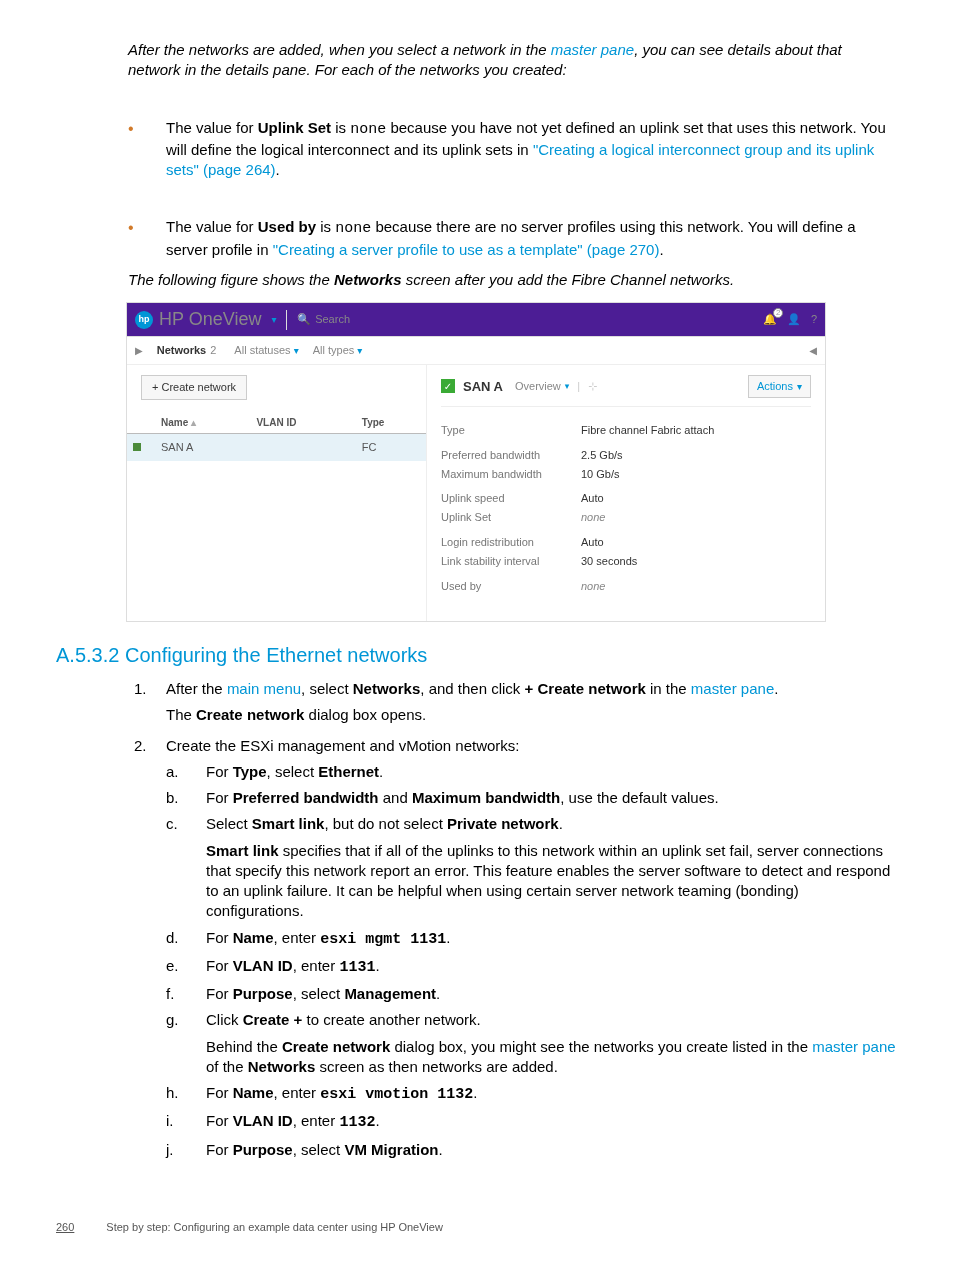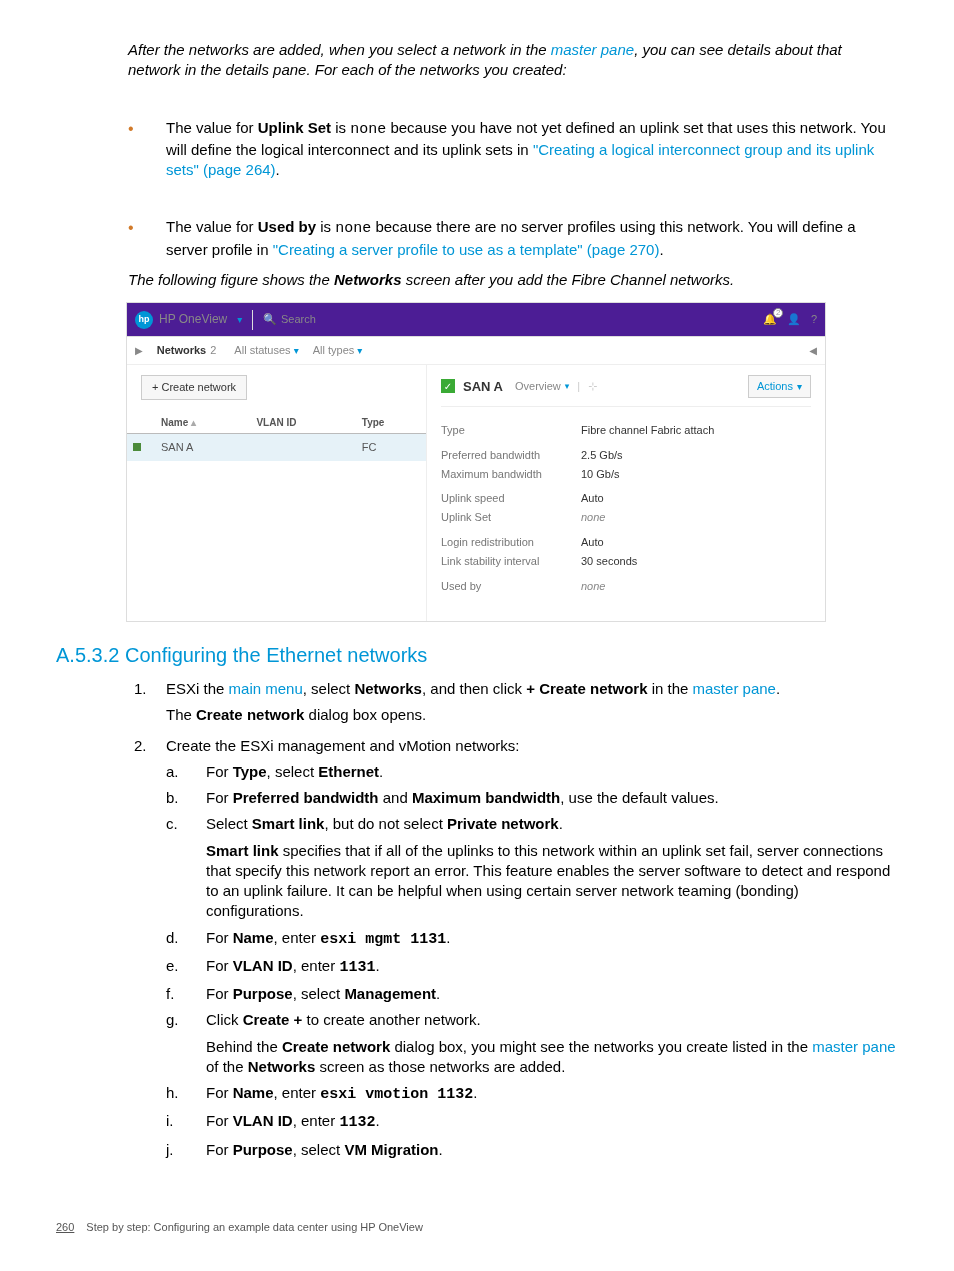--- a/index.html
+++ b/index.html
@@ -38,21 +38,21 @@
   .shot-top {
     height: 34px; display:flex; align-items:center;
     border-bottom:1px solid #ddd; padding:0 8px;
     background:#4c1d95;
   }
   .hp-logo {
     width:18px;height:18px;border-radius:50%;background:#0096d6;
     display:inline-flex;align-items:center;justify-content:center;
     color:#fff;font-size:9px;font-weight:bold;margin-right:6px;
   }
-  .top-title{color:#888;font-size:12px;margin-right:10px;}
+  .top-title{color:#888;font-size:18px;margin-right:10px;}
   .vsep{width:1px;height:20px;background:#ddd;margin:0 10px;}
   .chev{color:#0096d6;font-size:10px;}
   .search-ico{color:#888;margin-right:4px;}
   .search-txt{color:#888;}
   .top-right{margin-left:auto;display:flex;align-items:center;gap:10px;color:#888;}
   .bell{position:relative;color:#999;}
   .bell .badge{position:absolute;top:-4px;right:-6px;background:#fff;border:1px solid #888;border-radius:50%;font-size:8px;width:10px;height:10px;display:flex;align-items:center;justify-content:center;}
 
   .shot-sub{
     height:28px;display:flex;align-items:center;padding:0 8px;
@@ -108,21 +108,21 @@
   ol.numlist>li>.num{position:absolute;left:78px;top:0;}
   ol.sublist{list-style:none;padding:0;margin:6px 0 0 0;}
   ol.sublist>li{position:relative;padding-left:40px;margin-bottom:6px;}
   ol.sublist>li>.let{position:absolute;left:0;top:0;width:30px;}
   .sub-para{margin:6px 0 0 0;}
 
   .footer{
     position:relative;margin-top:60px;font-size:11px;color:#555;
     display:flex;align-items:center;
   }
-  .footer .pn{margin-right:12px;text-decoration:underline;}
+  .footer .pn{margin-right:32px;text-decoration:underline;}
 </style>
 </head>
 <body>
 
 <p class="para indent1">
   <span>After the networks are added, when you select a network in the </span><a class="link" href="#">master pane</a><span>, you can see details about that network in the details pane. For each of the networks you created:</span>
 </p>
 
 <ul class="bullets">
   <li>
@@ -240,21 +240,21 @@
         </div>
     </div>
   </div>
 </div>
 
 <h2 class="section">A.5.3.2 Configuring the Ethernet networks</h2>
 
 <ol class="numlist">
   <li>
     <span class="num">1.</span>
-    <span>ESXi the </span><a class="link" href="#">main menu</a><span>, select </span><b>Networks</b><span>, and then click </span><b>+ Create network</b><span> in the </span><a class="link" href="#">master pane</a><span>.</span>
+    <span>After the </span><a class="link" href="#">main menu</a><span>, select </span><b>Networks</b><span>, and then click </span><b>+ Create network</b><span> in the </span><a class="link" href="#">master pane</a><span>.</span>
     <p class="sub-para">
       <span>The </span><b>Create network</b><span> dialog box opens.</span>
     </p>
   </li>
   <li>
     <span class="num">2.</span>
     <span>Create the ESXi management and vMotion networks:</span>
     <ol class="sublist">
       <li><span class="let">a.</span>
         <span>For </span><b>Type</b><span>, select </span><b>Ethernet</b><span>.</span>
@@ -273,21 +273,21 @@
       </li>
       <li><span class="let">e.</span>
         <span>For </span><b>VLAN ID</b><span>, enter </span><b class="mono">1131</b><span>.</span>
       </li>
       <li><span class="let">f.</span>
         <span>For </span><b>Purpose</b><span>, select </span><b>Management</b><span>.</span>
       </li>
       <li><span class="let">g.</span>
         <span>Click </span><b>Create +</b><span> to create another network.</span>
         <p class="sub-para">
-          <span>Behind the </span><b>Create network</b><span> dialog box, you might see the networks you create listed in the </span><a class="link" href="#">master pane</a><span> of the </span><b>Networks</b><span> screen as those networks are added.</span>
+          <span>Behind the </span><b>Create network</b><span> dialog box, you might see the networks you create listed in the </span><a class="link" href="#">master pane</a><span> of the </span><b>Networks</b><span> screen as then networks are added.</span>
         </p>
       </li>
       <li><span class="let">h.</span>
         <span>For </span><b>Name</b><span>, enter </span><b class="mono">esxi vmotion 1132</b><span>.</span>
       </li>
       <li><span class="let">i.</span>
         <span>For </span><b>VLAN ID</b><span>, enter </span><b class="mono">1132</b><span>.</span>
       </li>
       <li><span class="let">j.</span>
         <span>For </span><b>Purpose</b><span>, select </span><b>VM Migration</b><span>.</span>

